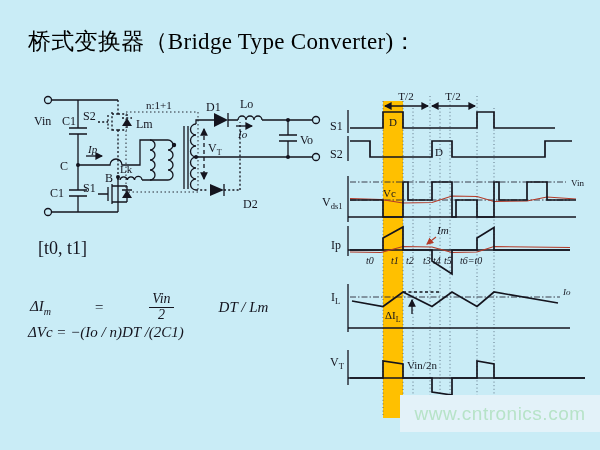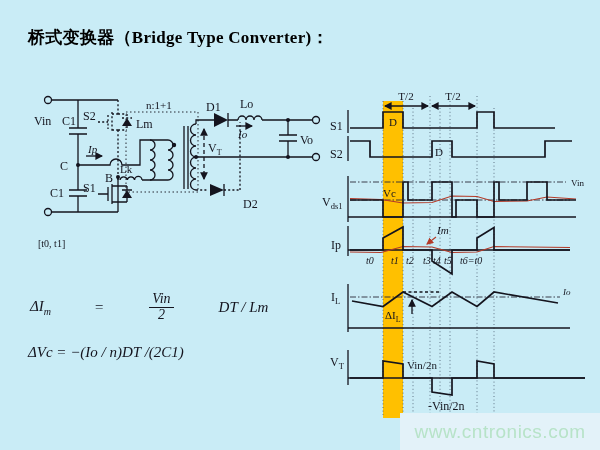--- a/index.html
+++ b/index.html
@@ -2,33 +2,33 @@
 <html><head>
 <meta charset="utf-8">
 <style>
   html,body{margin:0;padding:0;}
   .slide{
     position:relative;width:600px;height:450px;overflow:hidden;
     background:#c9ecf6;font-family:"Liberation Serif",serif;color:#14141e;
   }
   .abs{position:absolute;}
   .title{
-    left:28px;top:26px;font-size:17px;font-weight:bold;letter-spacing:.3px;
+    left:28px;top:26px;font-size:23px;font-weight:normal;letter-spacing:.3px;
     font-family:"Liberation Serif",serif;color:#000;
   }
-  .interval{left:38px;top:238px;font-size:10px;}
+  .interval{left:38px;top:238px;font-size:18px;}
   .desc{left:20px;top:259px;font-size:14px;}
   .formula{font-style:italic;font-size:15px;font-family:"Liberation Serif",serif;display:flex;align-items:center;gap:4px;}
   .f1{left:30px;top:292px;gap:43px;}
-  .f2{left:28px;top:344px;}
+  .f2{left:28px;top:324px;}
   .frac{display:inline-flex;flex-direction:column;align-items:center;font-size:14px;line-height:1.05;margin:0 2px;}
   .frac .num{padding:0 3px;border-bottom:1px solid #14141e;}
   sub{font-size:10px;}
   .watermark{
-    left:400px;top:413px;width:200px;height:37px;background:#e3f2f9;
+    left:400px;top:395px;width:200px;height:37px;background:#e3f2f9;
     display:flex;align-items:center;justify-content:center;
     font-family:"Liberation Sans",sans-serif;font-size:19px;color:#b7e3c8;letter-spacing:.5px;
   }
   svg text{font-family:"Liberation Serif",serif;fill:#14141e;}
   svg .it{font-style:italic;}
   .w{stroke:#14141e;stroke-width:1.3;fill:none;}
   .tr{stroke:#14141e;stroke-width:1.7;fill:none;}
   .dotl{stroke-dasharray:2,2.2;}
   .dd{stroke:#2a2a38;stroke-width:0.9;fill:none;stroke-dasharray:6,2,1.5,2;}
   .grid{stroke:#46586c;stroke-width:0.8;fill:none;stroke-dasharray:1,2.6;}

